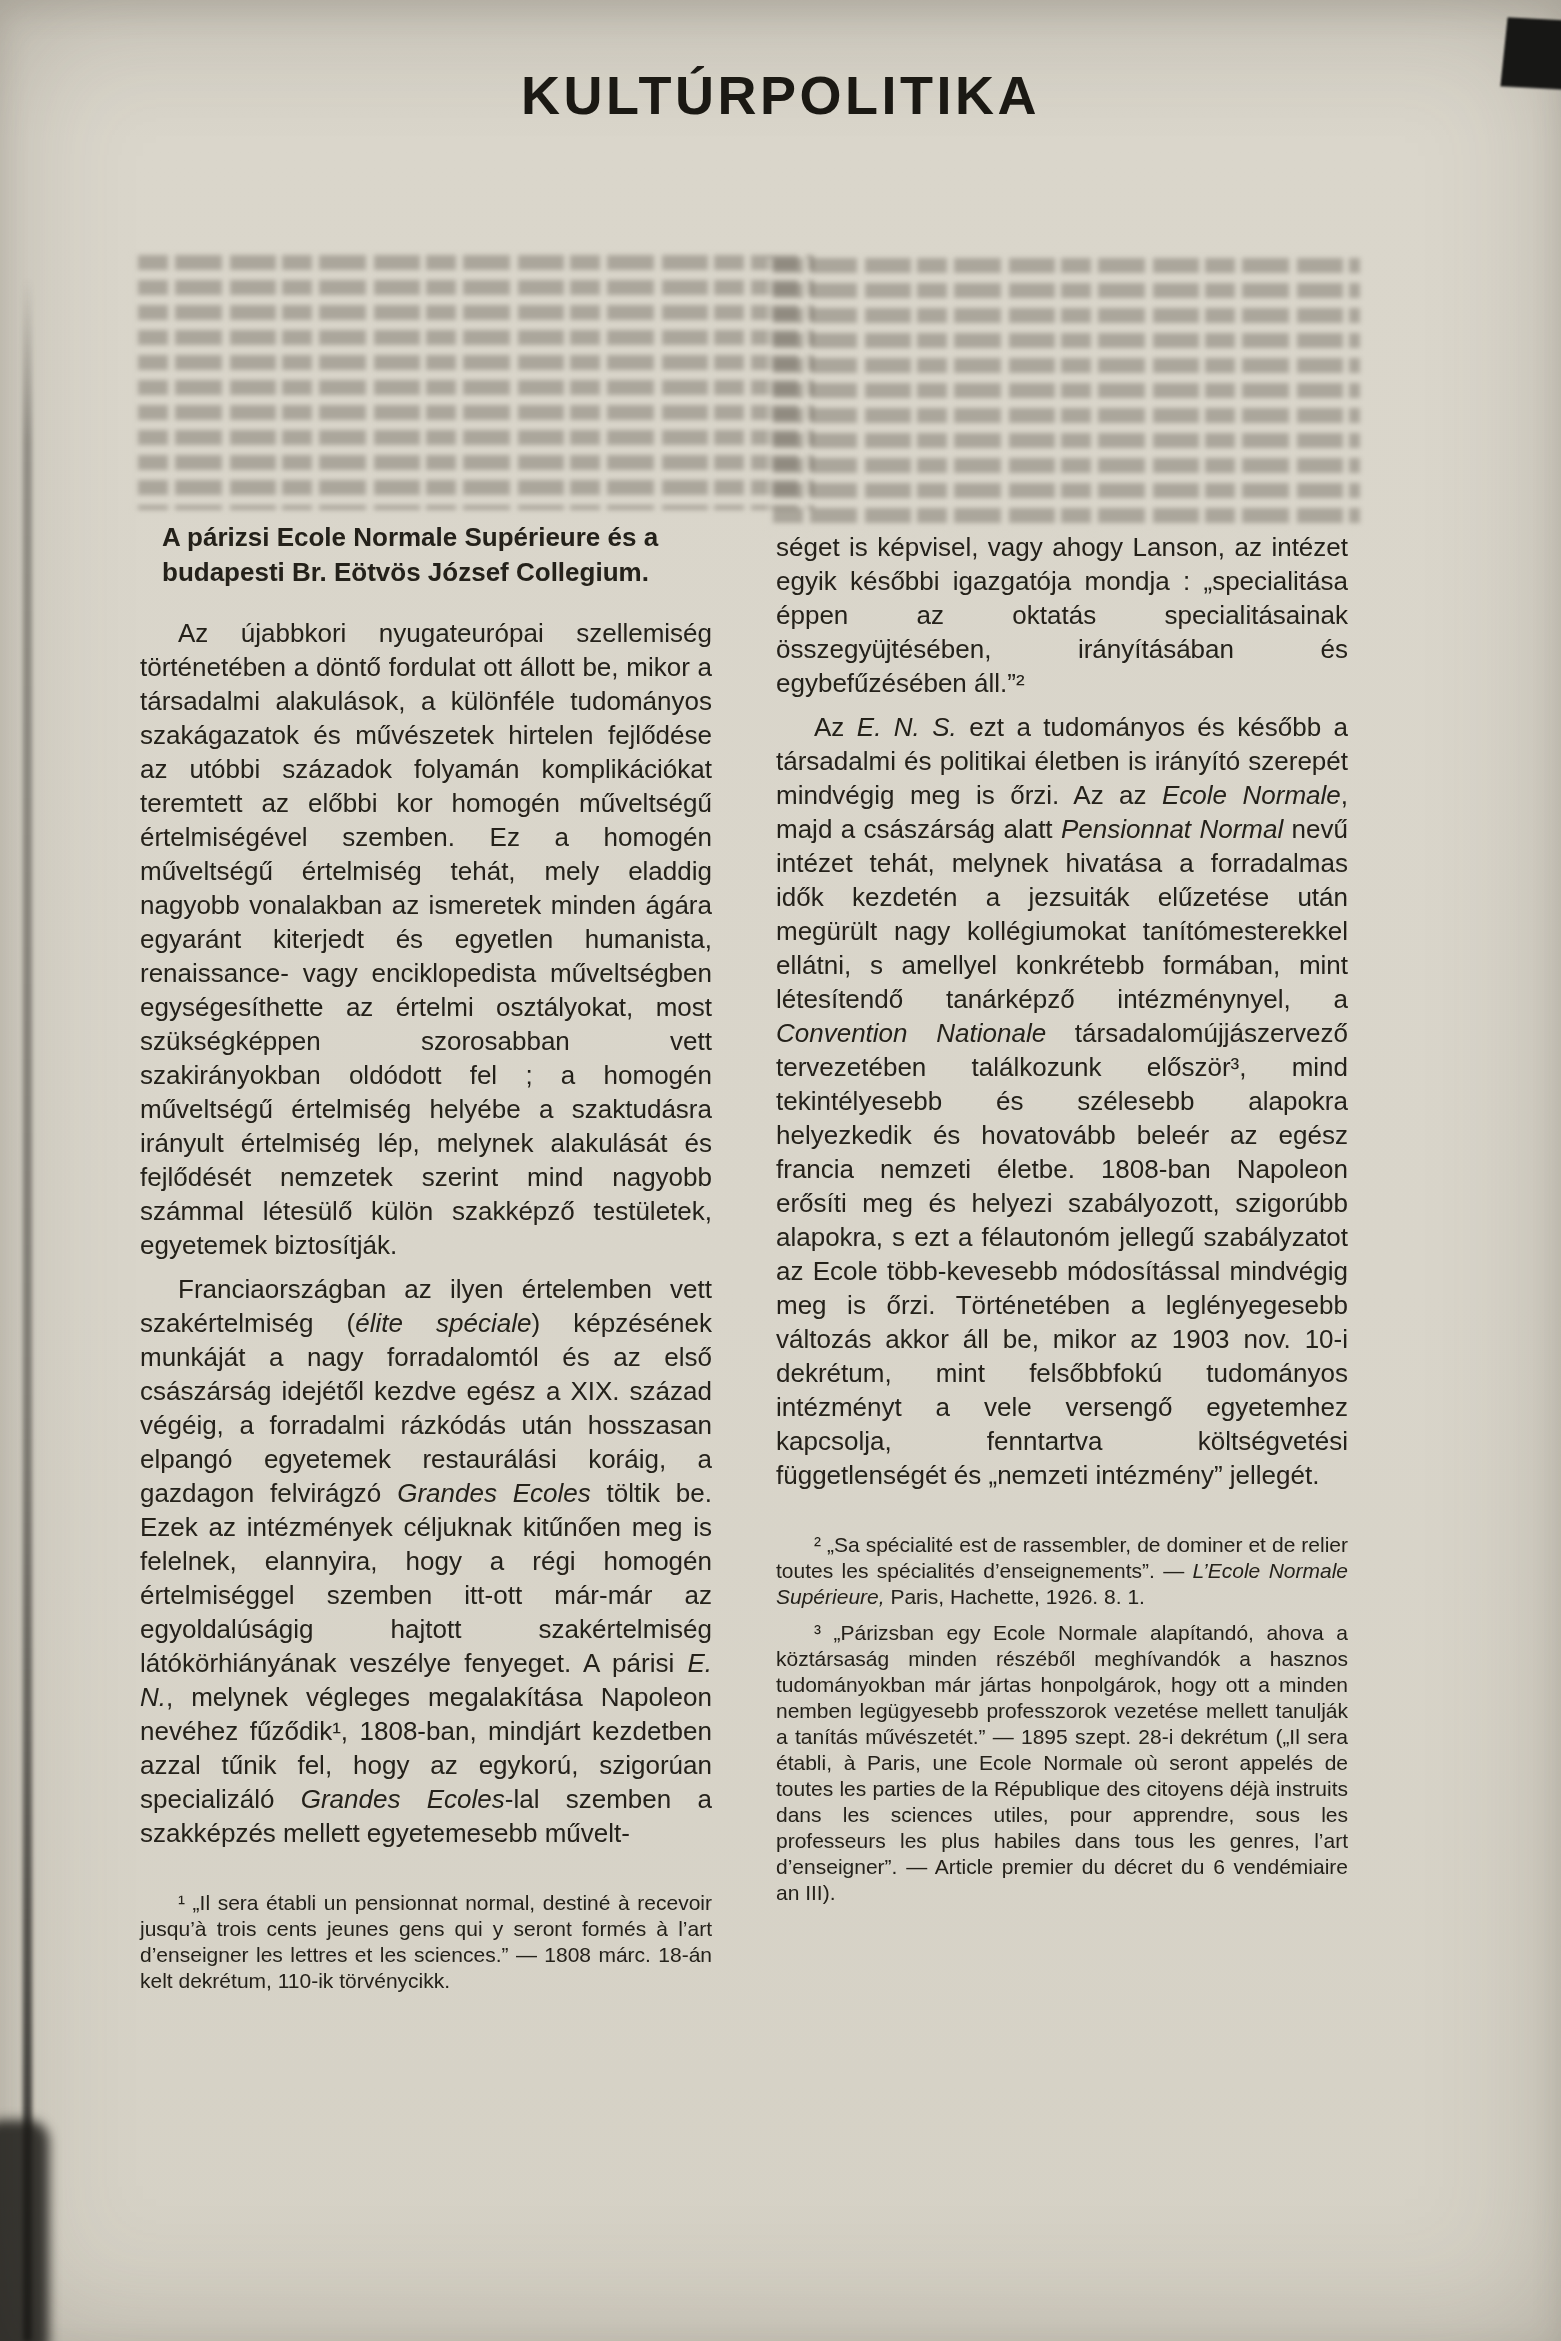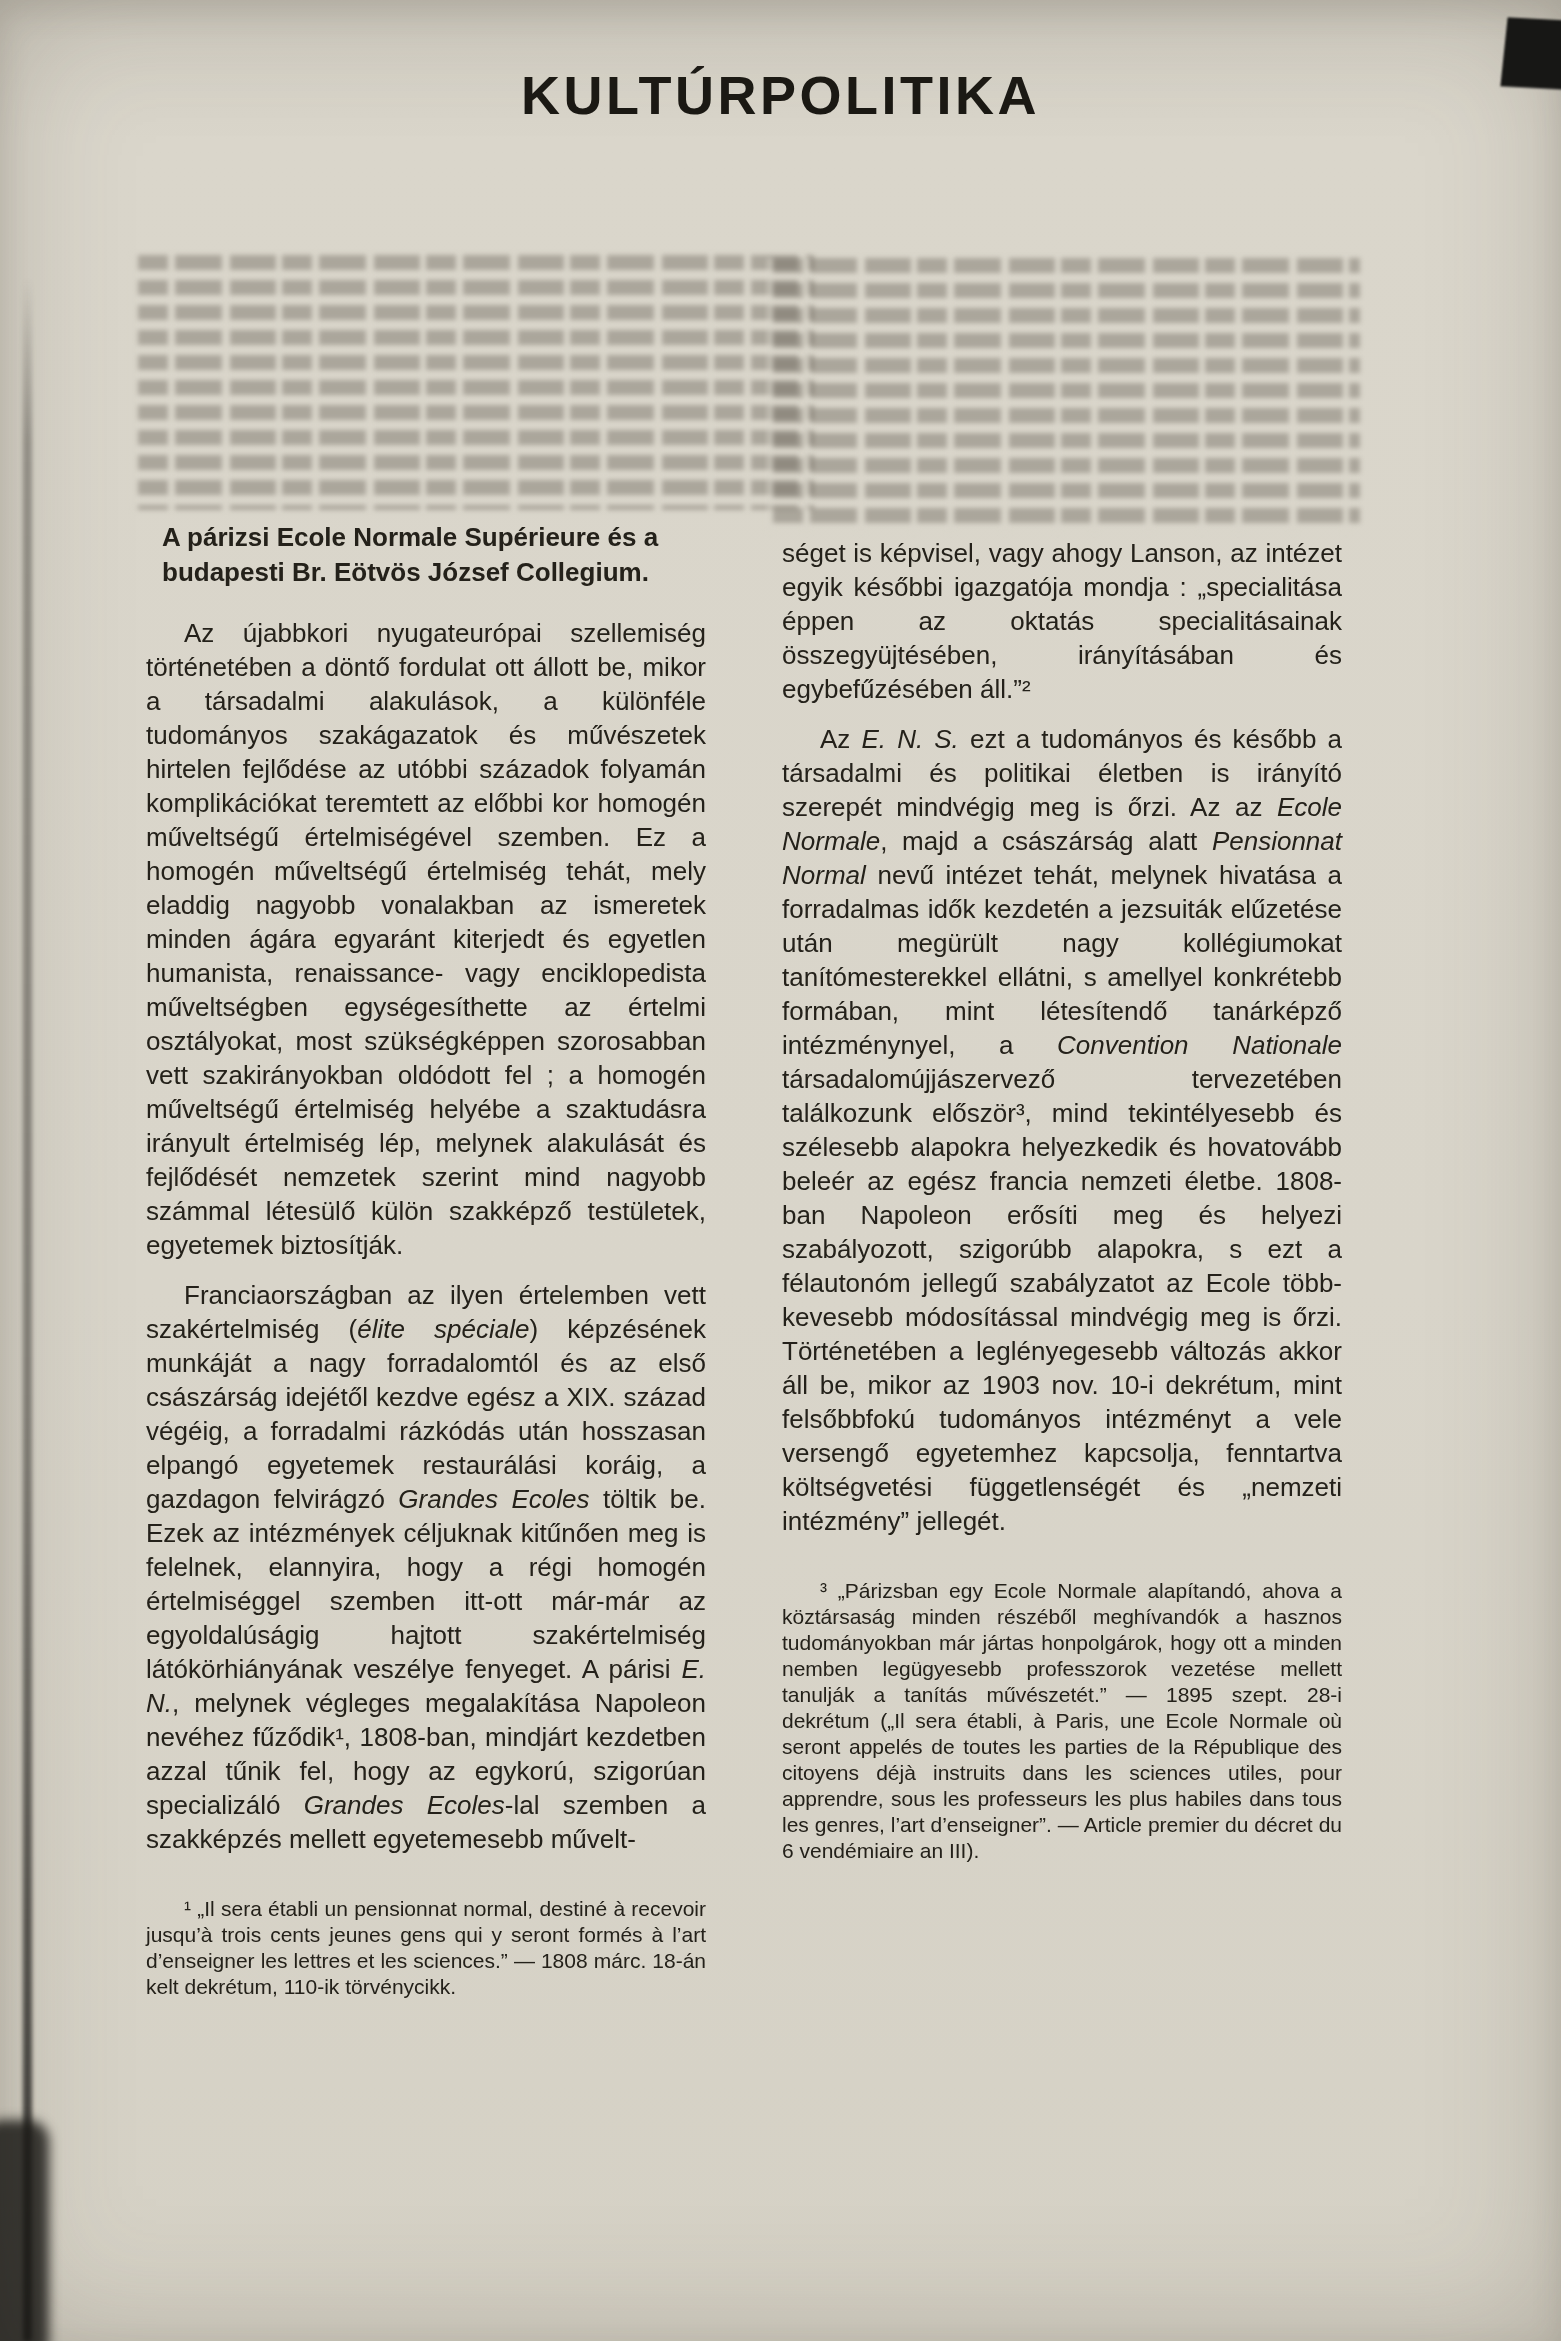--- a/index.html
+++ b/index.html
@@ -38,21 +38,21 @@
     position:absolute; left:130px; top:520px; width:1230px;
     display:flex; gap:44px; z-index:3;
   }
   .col {
     width:592px;
     font-size:26px; line-height:34px;
     text-align:justify;
     color:#24211a;
   }
   .col .body p, .col .footnotes p {
-    margin:16px; text-indent:38px;
+    margin:10px; text-indent:38px;
     hyphens:auto; -webkit-hyphens:auto;
   }
   .col .body p.noindent { text-indent:0; }
   .heading {
     font-size:26px; line-height:35px; font-weight:bold;
     text-align:left; margin-bottom:26px; text-indent:0;margin-left:32px;
   }
   .footnotes {
     margin-top:40px;
     font-size:21px; line-height:26px;
@@ -95,20 +95,21 @@
       <div class="footnotes">
           <p><span>¹ „Il sera établi un pensionnat normal, destiné à recevoir jusqu’à trois cents jeunes gens qui y seront formés à l’art d’enseigner les lettres et les sciences.” — 1808 márc. 18-án kelt dekrétum, 110-ik törvénycikk.</span></p>
         </div>
     </div>
     <div class="col">
       <div class="body">
           <p class="noindent"><span>séget is képvisel, vagy ahogy Lanson, az intézet egyik későbbi igazgatója mondja : „specialitása éppen az oktatás specialitásainak összegyüjtésében, irányításában és egybefűzésében áll.”²</span></p>
           <p><span>Az </span><span class="it">E. N. S.</span><span> ezt a tudományos és később a társadalmi és politikai életben is irányító szerepét mindvégig meg is őrzi. Az az </span><span class="it">Ecole Normale</span><span>, majd a császárság alatt </span><span class="it">Pensionnat Normal</span><span> nevű intézet tehát, melynek hivatása a forradalmas idők kezdetén a jezsuiták elűzetése után megürült nagy kollégiumokat tanítómesterekkel ellátni, s amellyel konkrétebb formában, mint létesítendő tanárképző intézménynyel, a </span><span class="it">Convention Nationale</span><span> társadalomújjászervező tervezetében találkozunk először³, mind tekintélyesebb és szélesebb alapokra helyezkedik és hovatovább beleér az egész francia nemzeti életbe. 1808-ban Napoleon erősíti meg és helyezi szabályozott, szigorúbb alapokra, s ezt a félautonóm jellegű szabályzatot az Ecole több-kevesebb módosítással mindvégig meg is őrzi. Történetében a leglényegesebb változás akkor áll be, mikor az 1903 nov. 10-i dekrétum, mint felsőbbfokú tudományos intézményt a vele versengő egyetemhez kapcsolja, fenntartva költségvetési függetlenségét és „nemzeti intézmény” jellegét.</span></p>
         </div>
       <div class="footnotes">
+          <p><span>² „Sa spécialité est de rassembler, de dominer et de relier toutes les spécialités d’enseignements”. — </span><span class="it">L’Ecole Normale Supérieure,</span><span> Paris, Hachette, 1926. 8. 1.</span></p>
           <p><span>³ „Párizsban egy Ecole Normale alapítandó, ahova a köztársaság minden részéből meghívandók a hasznos tudományokban már jártas honpolgárok, hogy ott a minden nemben legügyesebb professzorok vezetése mellett tanulják a tanítás művészetét.” — 1895 szept. 28-i dekrétum („Il sera établi, à Paris, une Ecole Normale où seront appelés de toutes les parties de la République des citoyens déjà instruits dans les sciences utiles, pour apprendre, sous les professeurs les plus habiles dans tous les genres, l’art d’enseigner”. — Article premier du décret du 6 vendémiaire an III).</span></p>
         </div>
     </div>
   </div>
 
   <div class="mark-topright"></div>
   <div class="edge-left"></div>
   <div class="corner-bottomleft"></div>
   <div class="vignette"></div>
 </div>

